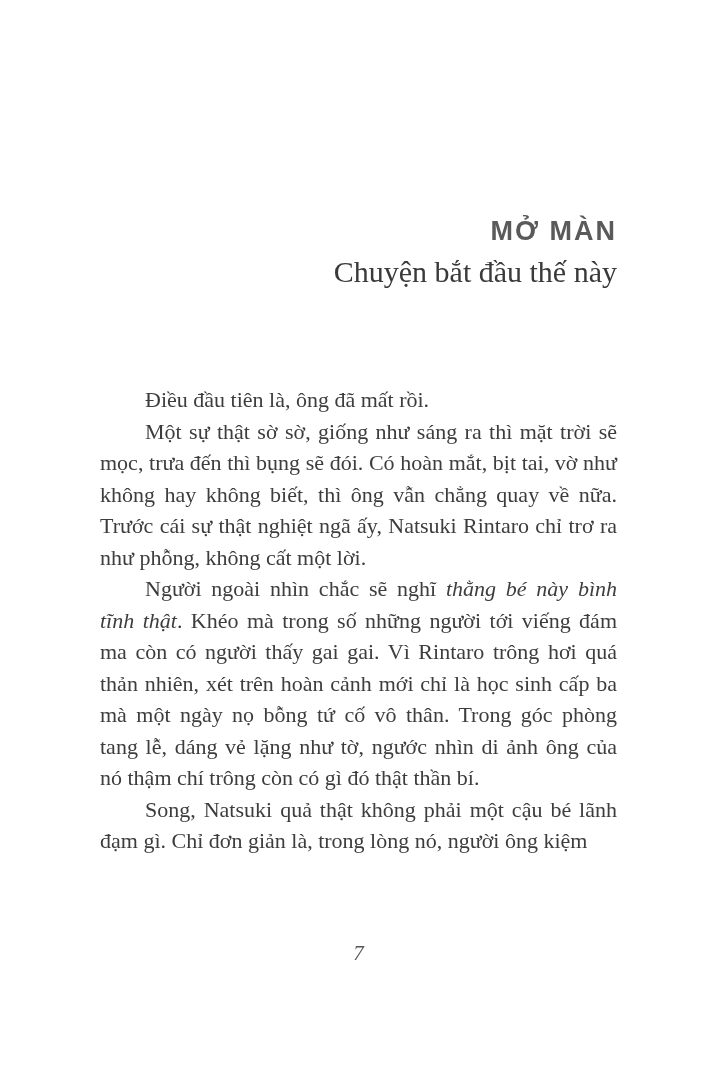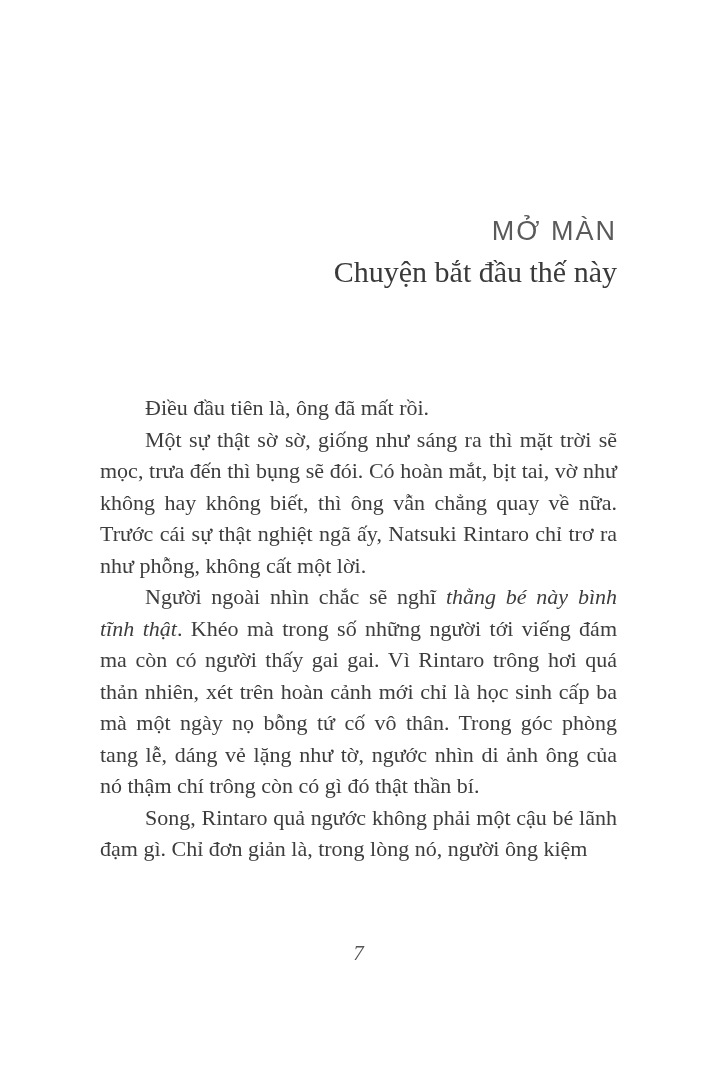--- a/index.html
+++ b/index.html
@@ -18,36 +18,36 @@
   }
   .chapter-header {
     position: absolute;
     top: 216px;
     left: 100px;
     width: 517px;
     text-align: right;
   }
   .kicker {
     font-family: "Liberation Sans", sans-serif;
-    font-weight: 400;
+    font-weight: 700;
     font-size: 27px;
     letter-spacing: 2px;
     line-height: 1.15;
     color: #5a5a5a;
   }
   .title {
     margin: 6px 0 0 0;
     font-size: 30px;
     font-weight: normal;
     line-height: 1.25;
     color: #3a3a3a;
   }
   .body-text {
     position: absolute;
-    top: 392px;
+    top: 384px;
     left: 100px;
     width: 517px;
     font-size: 22px;
     line-height: 31.5px;
     text-align: justify;
   }
   .body-text p {
     margin: 0;
     text-indent: 45px;
   }
@@ -72,20 +72,20 @@
 
   <header class="chapter-header">
     <div class="kicker">MỞ MÀN</div>
     <h1 class="title">Chuyện bắt đầu thế này</h1>
   </header>
 
   <main class="body-text">
     <p><span>Điều đầu tiên là, ông đã mất rồi.</span></p>
     <p><span>Một sự thật sờ sờ, giống như sáng ra thì mặt trời sẽ mọc, trưa đến thì bụng sẽ đói. Có hoàn mắt, bịt tai, vờ như không hay không biết, thì ông vẫn chẳng quay về nữa. Trước cái sự thật nghiệt ngã ấy, Natsuki Rintaro chỉ trơ ra như phỗng, không cất một lời.</span></p>
     <p><span>Người ngoài nhìn chắc sẽ nghĩ </span><em>thằng bé này bình tĩnh thật</em><span>. Khéo mà trong số những người tới viếng đám ma còn có người thấy gai gai. Vì Rintaro trông hơi quá thản nhiên, xét trên hoàn cảnh mới chỉ là học sinh cấp ba mà một ngày nọ bỗng tứ cố vô thân. Trong góc phòng tang lễ, dáng vẻ lặng như tờ, ngước nhìn di ảnh ông của nó thậm chí trông còn có gì đó thật thần bí.</span></p>
-    <p><span>Song, Rintaro quả ngước không phải một cậu bé lãnh đạm gì. Chỉ đơn giản là, trong lòng nó, người ông kiệm</span></p>
+    <p><span>Song, Natsuki quả thật không phải một cậu bé lãnh đạm gì. Chỉ đơn giản là, trong lòng nó, người ông kiệm</span></p>
   </main>
 
   <footer>
     <div class="page-number">7</div>
   </footer>
 
 </div>
 
 </body></html>

